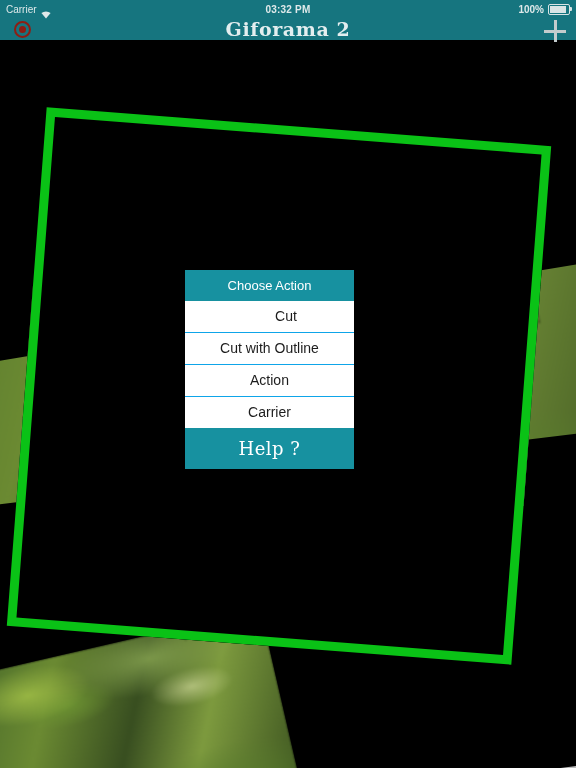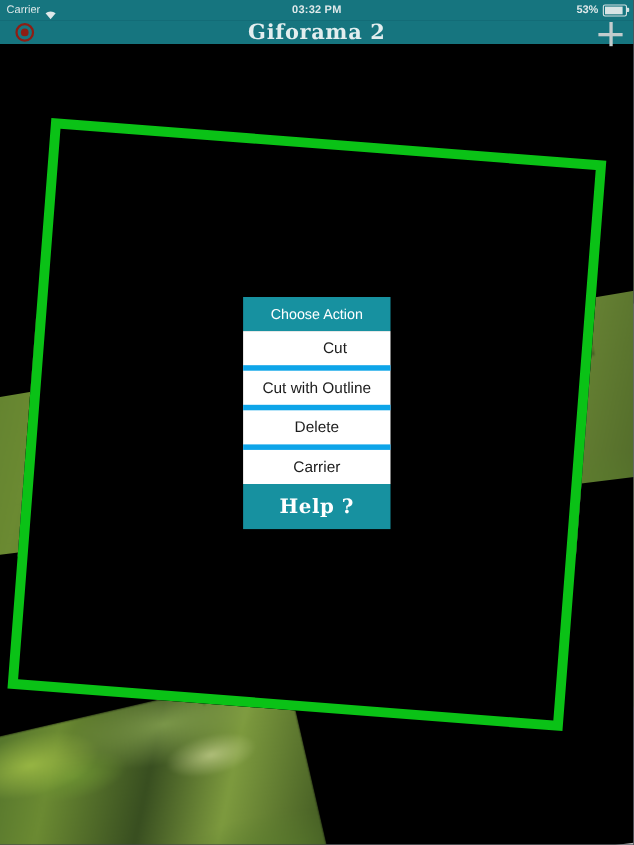--- a/index.html
+++ b/index.html
@@ -2,21 +2,21 @@
 <html><head>
 <meta charset="utf-8">
 <style>
   html,body{margin:0;padding:0;}
   body{
     width:576px;height:768px;overflow:hidden;
     background:#bcbcbc;
     font-family:"Liberation Sans", sans-serif;
     position:relative;
   }
-  #app{position:absolute;inset:0;width:576px;height:768px;overflow:hidden;background:#0f172a;}
+  #app{position:absolute;inset:0;width:576px;height:768px;overflow:hidden;background:#86efac;}
 
   
   .statusbar{
     position:absolute;top:0;left:0;width:576px;height:19px;
     background:#16757f;color:#dfe9ea;
     font-size:10px;line-height:19px;
     z-index:40;
   }
   .sb-left{position:absolute;left:6px;top:0;display:flex;align-items:center;gap:4px;height:19px;}
   .sb-center{position:absolute;left:0;width:576px;text-align:center;font-weight:bold;font-size:10px;letter-spacing:.2px;}
@@ -167,38 +167,38 @@
   .dfeet i:first-child{left:0;}
   .dfeet i:last-child{left:26px;}
 
   
   .layer-plant2{
     left:-10px;top:600px;width:300px;height:230px;transform:rotate(-13deg);
   }
 
   
   .sheet{
-    position:absolute;left:221px;top:270px;width:134px;
+    position:absolute;left:185px;top:270px;width:169px;
     z-index:60;box-shadow:0 1px 6px rgba(0,0,0,.35);
     font-family:"Liberation Sans", sans-serif;
   }
   .sheet-title{
     background:#1791a0;color:#ffffff;text-align:center;
     font-size:13px;line-height:31px;height:31px;
   }
   .sheet-items{background:#ffffff;}
   .sheet-item{
     height:31px;line-height:31px;text-align:center;
-    font-size:14px;color:#1c1c1c;border-top:5px solid #0ea5e9;
+    font-size:14px;color:#1c1c1c;border-top:1px solid #0ea5e9;
   }
   .sheet-item:first-child{border-top:none;margin-left:33px;}
   .sheet-help{
     background:#1791a0;color:#ffffff;text-align:center;
     height:41px;line-height:41px;font-size:18px;
-    font-family:"DejaVu Serif", serif;font-weight:700;letter-spacing:.5px;
+    font-family:"DejaVu Serif", serif;font-weight:400;letter-spacing:.5px;
   }
 </style>
 </head>
 <body>
 
 <div id="app">
 
   <div class="canvas">
 
     <div class="layer layer-a"></div>
@@ -263,39 +263,39 @@
     <div class="sb-left">
       <span>Carrier</span>
       <span class="wifi-ico">
         <svg width="10" height="9" viewBox="0 0 10 9">
             <path d="M5 8.4 L0.4 3.1 A7 7 0 0 1 9.6 3.1 Z" fill="#dfe9ea"></path>
           </svg>
       </span>
     </div>
     <div class="sb-center">03:32 PM</div>
     <div class="sb-right">
-      <span>53%</span>
+      <span>100%</span>
       <span class="batt">
           <i></i>
         </span>
     </div>
   </div>
 
   <div class="navbar">
     <div class="rec-btn">
         <i></i>
       </div>
     <div class="nav-title">Giforama 2</div>
     <div class="plus-btn"></div>
   </div>
 
   <div class="sheet">
     <div class="sheet-title">Choose Action</div>
     <div class="sheet-items">
       <div class="sheet-item">Cut</div>
       <div class="sheet-item">Cut with Outline</div>
-      <div class="sheet-item">Delete</div>
+      <div class="sheet-item">Action</div>
       <div class="sheet-item">Carrier</div>
     </div>
     <div class="sheet-help">Help ?</div>
   </div>
 
 </div>
 
 </body></html>

